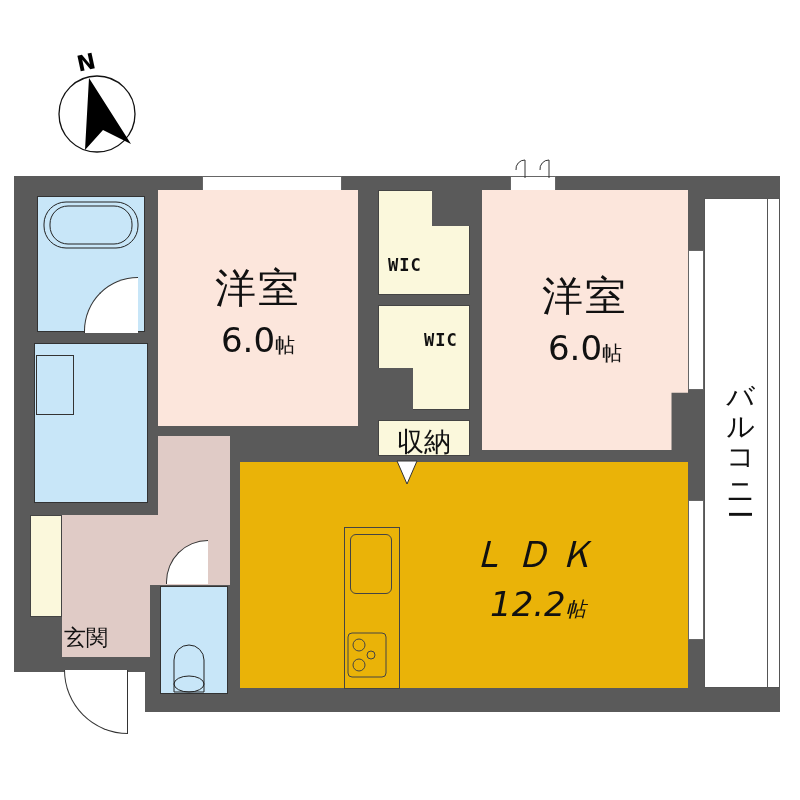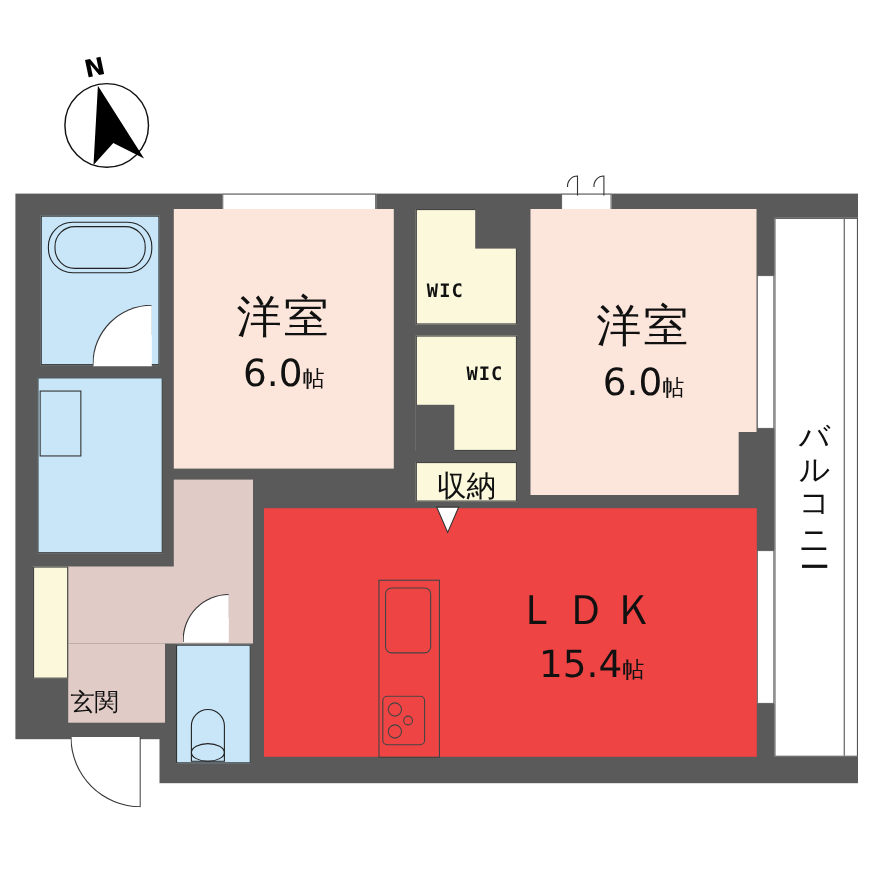--- a/index.html
+++ b/index.html
@@ -1,21 +1,21 @@
 <!DOCTYPE html>
 <html><head>
 <meta charset="utf-8">
 <style>
   html,body{margin:0;padding:0;background:#fff;}
   body{width:800px;height:800px;position:relative;overflow:hidden;font-family:"DejaVu Sans","Liberation Sans",sans-serif;}
   .abs{position:absolute;box-sizing:border-box;}
   .wall{background:#5a5a5a;}
   .bed{background:#fce6dc;}
   .wet{background:#c8e6f8;border:1px solid #333;}
-  .ldk{background:#ef4444;}
+  .ldk{background:#eab308;font-style:italic;}
   .hall{background:#e0cbc6;}
   .stor{background:#fbf8dc;border:1px solid #444;}
   .win{background:#fff;border:1px solid #666;}
   .lbl{position:absolute;color:#111;text-align:center;font-weight:500;white-space:nowrap;}
   .big{font-size:41px;letter-spacing:2px;line-height:40px;}
   .num{font-size:34px;line-height:48px;}
   .num small{font-size:20px;}
   .wic{font-size:17px;font-family:"DejaVu Sans Mono",monospace;font-weight:bold;letter-spacing:1px;}
   .mid{font-size:27px;}
 </style>
@@ -88,21 +88,21 @@
 
 <div class="abs wet" style="left:160px;top:586px;width:68px;height:108px;"></div>
 <svg class="abs" style="left:172px;top:640px;" width="34" height="54" viewBox="0 0 34 54">
   <path d="M2 52 V20 A15 15 0 0 1 32 20 V52 Z" fill="none" stroke="#222"></path>
   <ellipse cx="17" cy="44" rx="15" ry="8" fill="none" stroke="#222"></ellipse>
 </svg>
 <div class="abs" style="left:166px;top:540px;width:42px;height:44px;background:#fff;border-top-left-radius:42px;border-top:1px solid #333;border-left:1px solid #333;"></div>
 
 <div class="abs ldk" style="left:240px;top:462px;width:448px;height:226px;">
   <div class="lbl big" style="left:230px;top:72px;font-size:38px;letter-spacing:6px;">ＬＤＫ</div>
-  <div class="lbl num" style="left:250px;top:118px;"><span>15.4</span><small>帖</small></div>
+  <div class="lbl num" style="left:250px;top:118px;"><span>12.2</span><small>帖</small></div>
 </div>
 <svg class="abs" style="left:395px;top:460px;" width="24" height="26" viewBox="0 0 24 26">
   <polygon points="2,1 22,1 12,24" fill="#fff" stroke="#333"></polygon>
 </svg>
 
 <div class="abs" style="left:344px;top:527px;width:56px;height:162px;border:1px solid #444;">
   <div class="abs" style="left:5px;top:6px;width:42px;height:60px;border:1px solid #444;border-radius:6px;"></div>
   <svg class="abs" style="left:2px;top:104px;" width="42" height="48" viewBox="0 0 42 48">
     <rect x="1" y="1" width="38" height="44" rx="4" fill="none" stroke="#444"></rect>
     <circle cx="12" cy="13" r="6" fill="none" stroke="#444"></circle>

